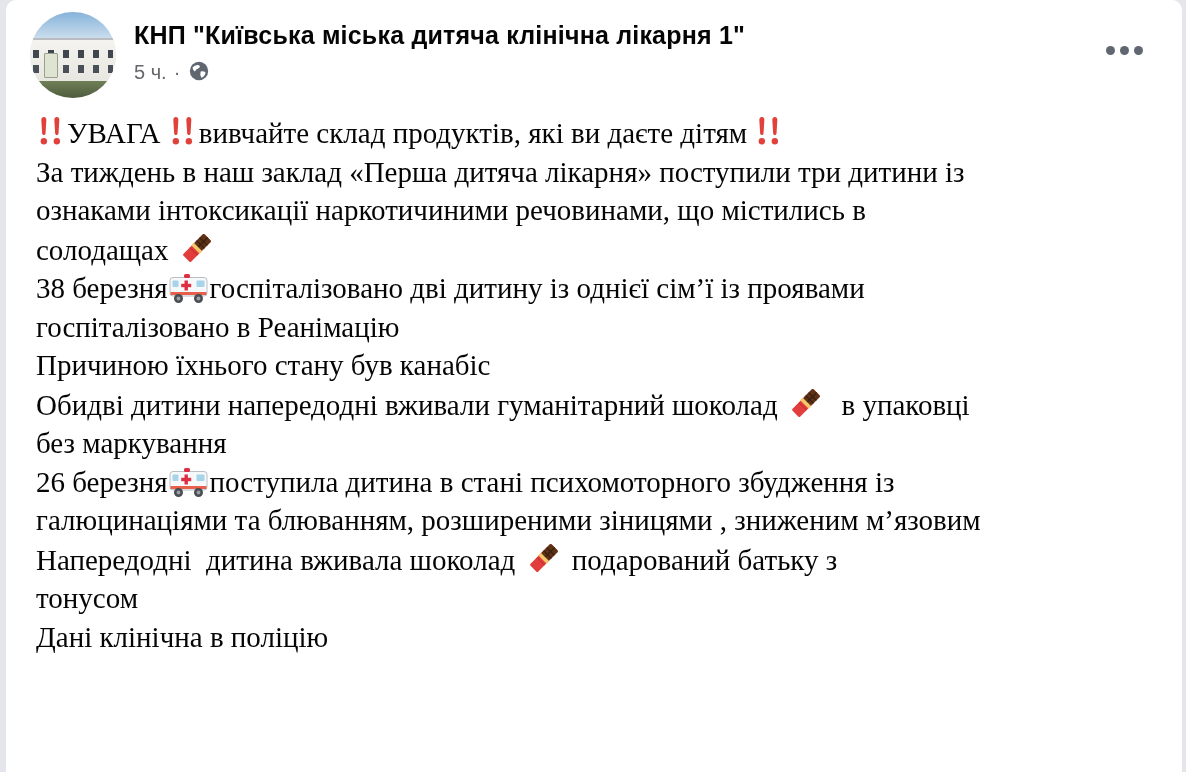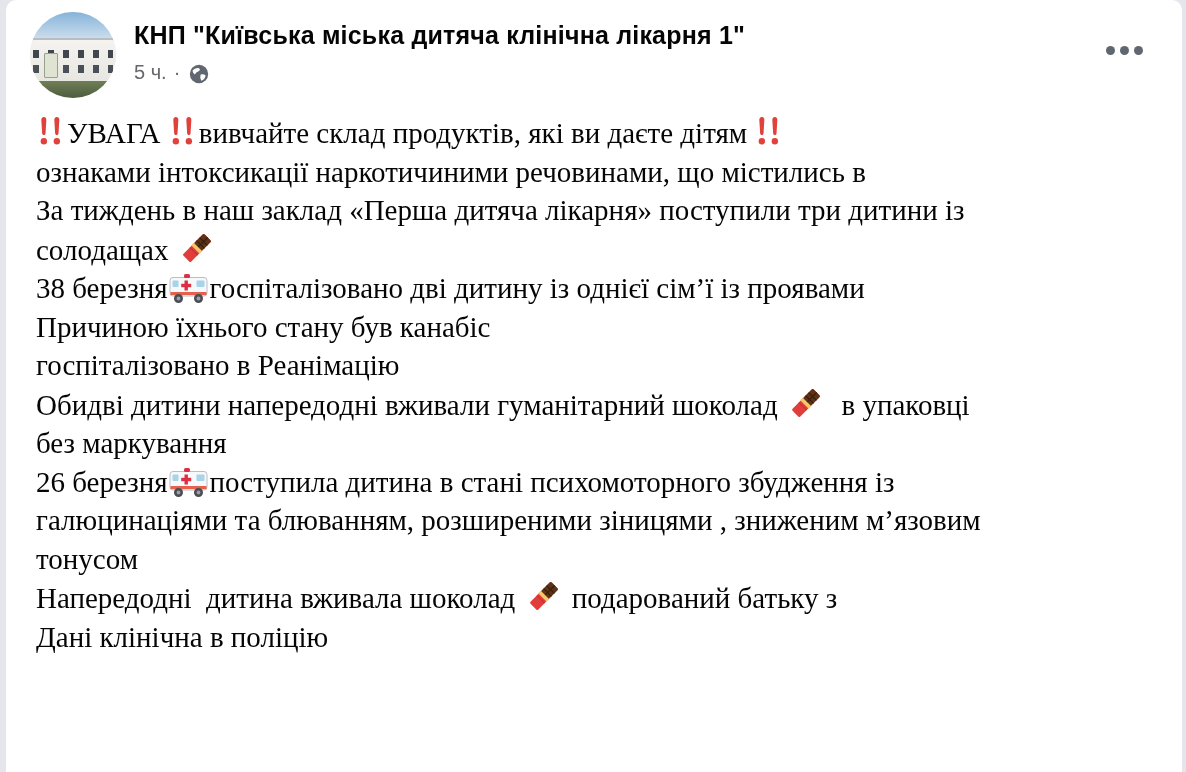--- a/index.html
+++ b/index.html
@@ -39,21 +39,21 @@
   .av-sign{position:absolute;left:16%;top:48%;width:14%;height:26%;
     background:#dfe3d2;border:1px solid #9aa08e;border-radius:1px;}
   .av-green{position:absolute;left:0;bottom:0;right:0;height:20%;
     background:linear-gradient(#6f7f55,#4e5c3e);}
   .header-text{margin-left:18px;padding-top:9px;min-width:0;}
   .page-name{
     font-size:25px;font-weight:bold;color:#050505;
     letter-spacing:.2px;cursor:pointer;white-space:nowrap;
   }
   .meta{
-    margin-top:11px;display:flex;align-items:flex-end;gap:7px;
+    margin-top:11px;display:flex;align-items:flex-start;gap:7px;
     color:#65676b;font-size:20px;cursor:pointer;
   }
   .globe{display:inline-block;width:20px;height:20px;margin-left:2px;}
   .more-btn{
     position:absolute;top:30px;right:34px;
     width:48px;height:40px;display:flex;align-items:center;justify-content:center;
     gap:5px;cursor:pointer;border-radius:6px;
   }
   .dot{width:9px;height:9px;border-radius:50%;background:#606770;}
   
@@ -120,22 +120,22 @@
               <circle cx="18.85" cy="24.3" r="3.2"></circle>
             </g>
           </svg></span><span>вивчайте склад продуктів, які ви даєте дітям </span><span class="emoji emoji-double-exclamation"><svg width="25" height="28" viewBox="0 0 25 28">
             <g fill="#e0413a">
               <path d="M3.3 2.7C3.3 1.2 4.4 0 5.85 0 7.3 0 8.4 1.2 8.35 2.7L7.55 16.2c-.06 1.1-.85 1.9-1.7 1.9s-1.64-.8-1.7-1.9Z"></path>
               <circle cx="5.85" cy="24.3" r="3.2"></circle>
               <path d="M16.3 2.7C16.3 1.2 17.4 0 18.85 0 20.3 0 21.4 1.2 21.35 2.7L20.55 16.2c-.06 1.1-.85 1.9-1.7 1.9s-1.64-.8-1.7-1.9Z"></path>
               <circle cx="18.85" cy="24.3" r="3.2"></circle>
             </g>
           </svg></span></div>
+      <div class="post-line"><span>За тиждень в наш заклад «Перша дитяча лікарня» поступили три дитини із</span></div>
       <div class="post-line"><span>ознаками інтоксикації наркотичиними речовинами, що містились в</span></div>
-      <div class="post-line"><span>За тиждень в наш заклад «Перша дитяча лікарня» поступили три дитини із</span></div>
       <div class="post-line"><span>солодащах </span><span class="emoji emoji-chocolate-bar"><svg width="36" height="36" viewBox="0 0 36 36">
             <g transform="rotate(45 18 18)">
               <rect x="12.5" y="3" width="11" height="30" rx="1.5" fill="#e23d3d"></rect>
               <rect x="12.5" y="3" width="11" height="14" rx="1.5" fill="#5c3317"></rect>
               <rect x="12.5" y="8.2" width="11" height="1.2" fill="#3a1f0e"></rect>
               <rect x="12.5" y="12.4" width="11" height="1.2" fill="#3a1f0e"></rect>
               <rect x="17.5" y="3" width="1.2" height="14" fill="#3a1f0e"></rect>
               <rect x="12" y="16.6" width="12" height="3.6" fill="#f5c76a"></rect>
               <rect x="12.5" y="22" width="11" height="1" fill="#c92f2f"></rect>
             </g>
@@ -146,22 +146,22 @@
             <rect x="3.5" y="7.5" width="6" height="6.5" rx="1" fill="#a8d4ea"></rect>
             <rect x="15.5" y="7.5" width="3.4" height="10" fill="#dd2e44"></rect>
             <rect x="12.2" y="10.8" width="10" height="3.4" fill="#dd2e44"></rect>
             <rect x="1.5" y="19" width="36" height="3" fill="#e8604c"></rect>
             <rect x="15" y="1" width="6" height="4" rx="1.5" fill="#dd2e44"></rect>
             <circle cx="9.5" cy="25.5" r="4.5" fill="#4a4d52"></circle>
             <circle cx="9.5" cy="25.5" r="1.9" fill="#9aa0a6"></circle>
             <circle cx="29.5" cy="25.5" r="4.5" fill="#4a4d52"></circle>
             <circle cx="29.5" cy="25.5" r="1.9" fill="#9aa0a6"></circle>
           </svg></span><span>госпіталізовано дві дитину із однієї сім’ї із проявами</span></div>
+      <div class="post-line"><span>госпіталізовано в Реанімацію</span></div>
       <div class="post-line"><span>Причиною їхнього стану був канабіс</span></div>
-      <div class="post-line"><span>госпіталізовано в Реанімацію</span></div>
       <div class="post-line"><span>Обидві дитини напередодні вживали гуманітарний шоколад </span><span class="emoji emoji-chocolate-bar"><svg width="36" height="36" viewBox="0 0 36 36">
             <g transform="rotate(45 18 18)">
               <rect x="12.5" y="3" width="11" height="30" rx="1.5" fill="#e23d3d"></rect>
               <rect x="12.5" y="3" width="11" height="14" rx="1.5" fill="#5c3317"></rect>
               <rect x="12.5" y="8.2" width="11" height="1.2" fill="#3a1f0e"></rect>
               <rect x="12.5" y="12.4" width="11" height="1.2" fill="#3a1f0e"></rect>
               <rect x="17.5" y="3" width="1.2" height="14" fill="#3a1f0e"></rect>
               <rect x="12" y="16.6" width="12" height="3.6" fill="#f5c76a"></rect>
               <rect x="12.5" y="22" width="11" height="1" fill="#c92f2f"></rect>
             </g>
@@ -174,28 +174,28 @@
             <rect x="15.5" y="7.5" width="3.4" height="10" fill="#dd2e44"></rect>
             <rect x="12.2" y="10.8" width="10" height="3.4" fill="#dd2e44"></rect>
             <rect x="1.5" y="19" width="36" height="3" fill="#e8604c"></rect>
             <rect x="15" y="1" width="6" height="4" rx="1.5" fill="#dd2e44"></rect>
             <circle cx="9.5" cy="25.5" r="4.5" fill="#4a4d52"></circle>
             <circle cx="9.5" cy="25.5" r="1.9" fill="#9aa0a6"></circle>
             <circle cx="29.5" cy="25.5" r="4.5" fill="#4a4d52"></circle>
             <circle cx="29.5" cy="25.5" r="1.9" fill="#9aa0a6"></circle>
           </svg></span><span>поступила дитина в стані психомоторного збудження із</span></div>
       <div class="post-line"><span>галюцинаціями та блюванням, розширеними зіницями , зниженим м’язовим</span></div>
-      <div class="post-line"><span>тонусом</span></div>
       <div class="post-line"><span>Напередодні  дитина вживала шоколад </span><span class="emoji emoji-chocolate-bar"><svg width="36" height="36" viewBox="0 0 36 36">
             <g transform="rotate(45 18 18)">
               <rect x="12.5" y="3" width="11" height="30" rx="1.5" fill="#e23d3d"></rect>
               <rect x="12.5" y="3" width="11" height="14" rx="1.5" fill="#5c3317"></rect>
               <rect x="12.5" y="8.2" width="11" height="1.2" fill="#3a1f0e"></rect>
               <rect x="12.5" y="12.4" width="11" height="1.2" fill="#3a1f0e"></rect>
               <rect x="17.5" y="3" width="1.2" height="14" fill="#3a1f0e"></rect>
               <rect x="12" y="16.6" width="12" height="3.6" fill="#f5c76a"></rect>
               <rect x="12.5" y="22" width="11" height="1" fill="#c92f2f"></rect>
             </g>
           </svg></span><span> подарований батьку з</span></div>
+      <div class="post-line"><span>тонусом</span></div>
       <div class="post-line"><span>Дані клінічна в поліцію</span></div>
     </div>
 
 </div>
 
 </body></html>

